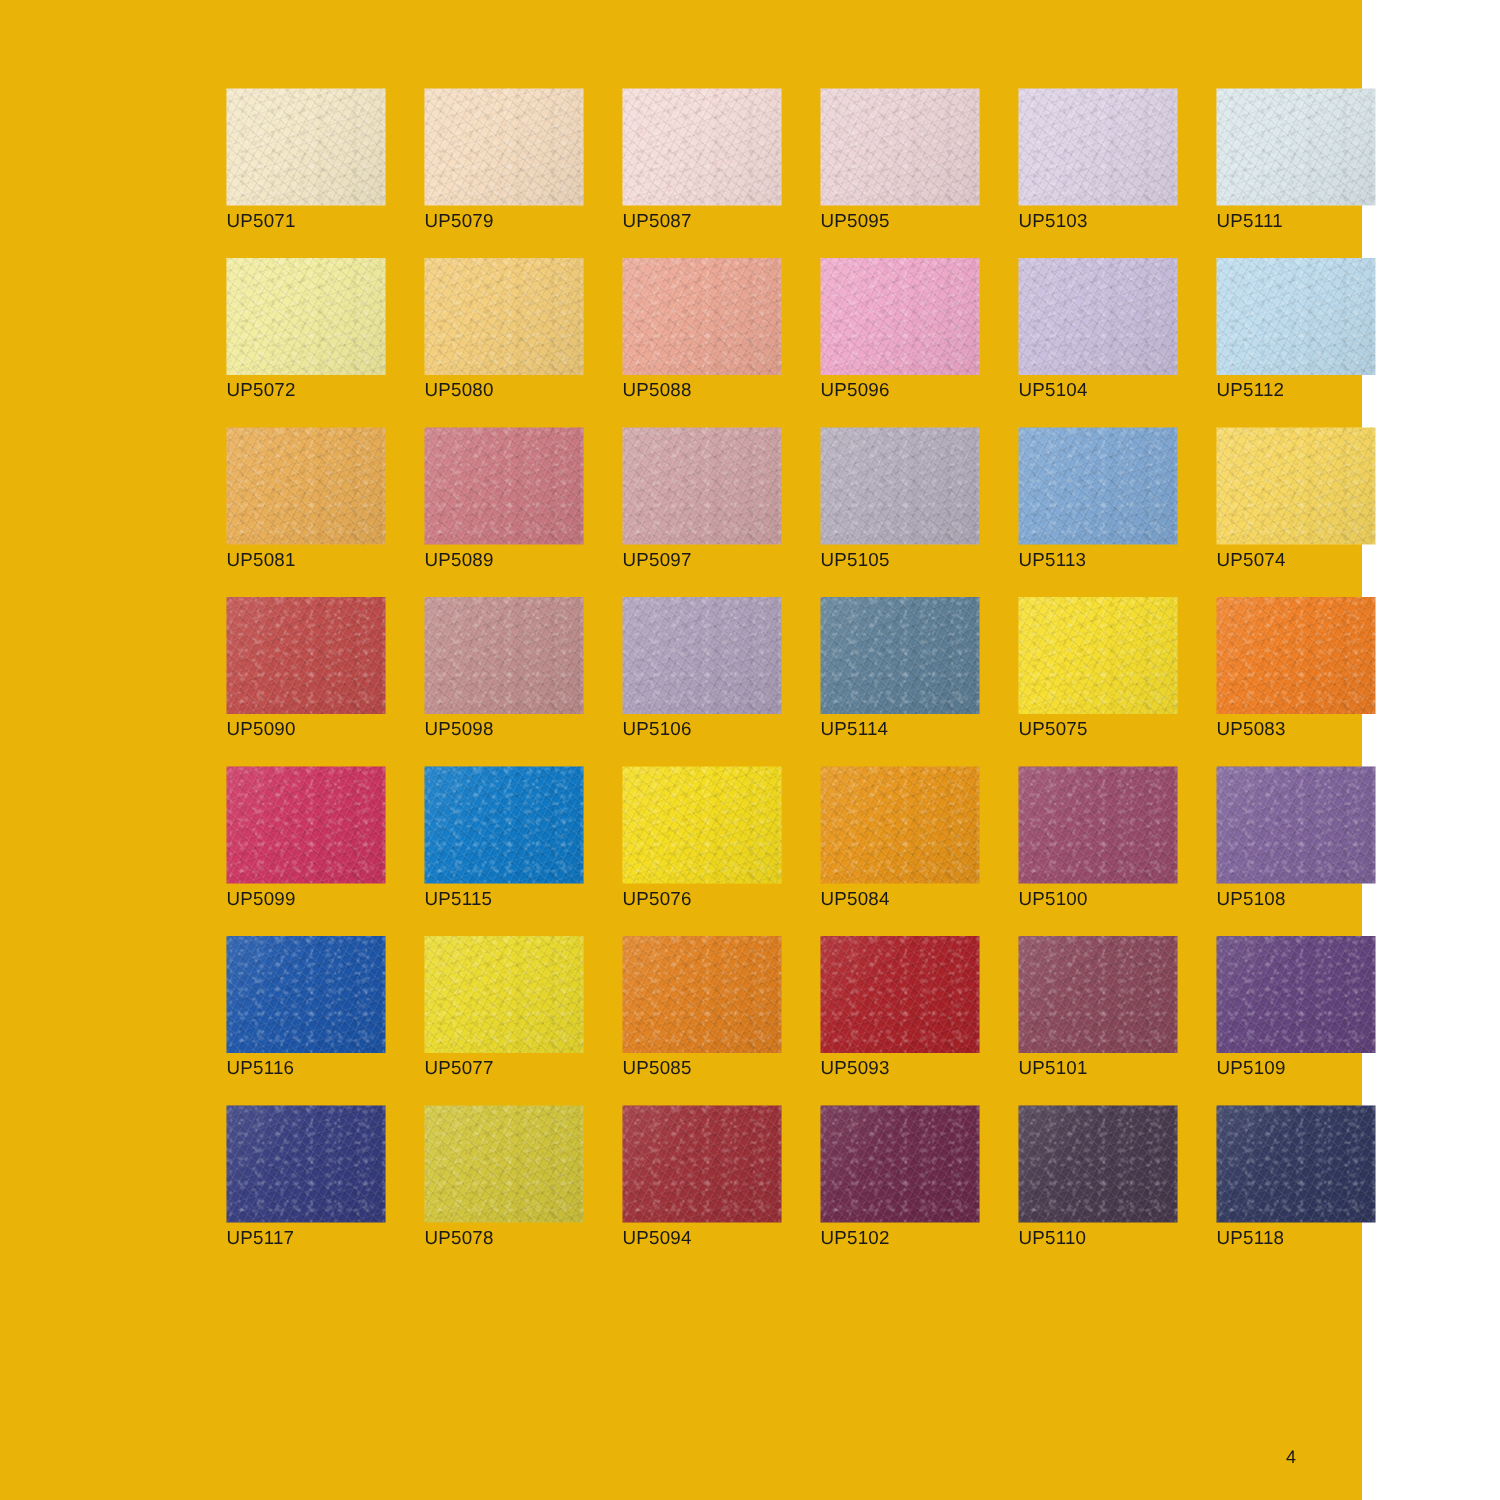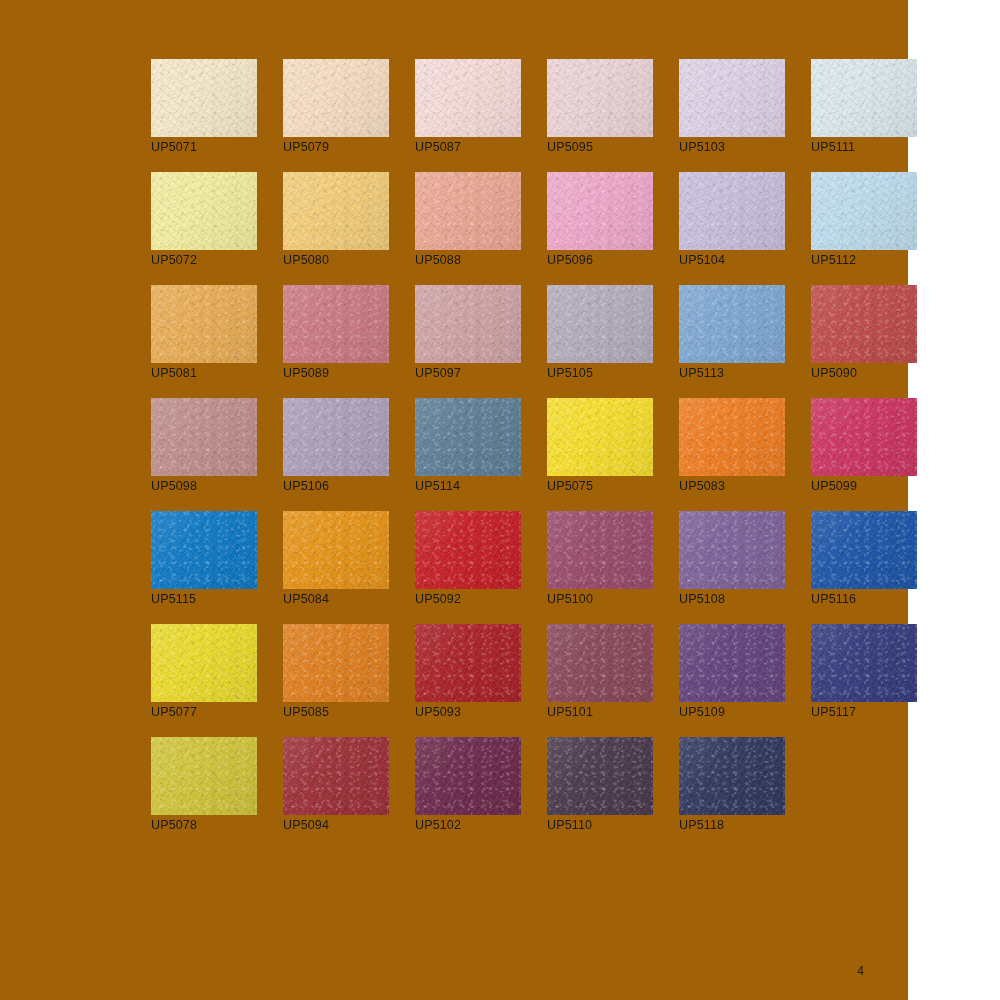--- a/index.html
+++ b/index.html
@@ -15,21 +15,21 @@
     overflow: hidden;
     position: relative;
   }
 
   #sheet {
     position: absolute;
     left: 0;
     top: 0;
     width: 908px;
     height: 1000px;
-    background: #a16207;
+    background: #eab308;
     text-align: center;
   }
 
   #swatch-grid {
     position: absolute;
     left: 151px;
     top: 59px;
     display: grid;
     grid-template-columns: repeat(6, 106px);
     grid-template-rows: repeat(8, 78px);
@@ -264,20 +264,28 @@
       </div>
       <div class="swatch-cell">
         <div class="swatch-chip" style="background-color: rgb(127, 168, 212);">
           <div class="grain"></div>
           <div class="grain2"></div>
           <div class="sheen"></div>
         </div>
         <div class="swatch-label">UP5113</div>
       </div>
       <div class="swatch-cell">
+        <div class="swatch-chip" style="background-color: rgb(247, 215, 94);">
+          <div class="grain"></div>
+          <div class="grain2"></div>
+          <div class="sheen"></div>
+        </div>
+        <div class="swatch-label">UP5074</div>
+      </div>
+      <div class="swatch-cell">
         <div class="swatch-chip" style="background-color: rgb(191, 76, 74);">
           <div class="grain"></div>
           <div class="grain2"></div>
           <div class="sheen"></div>
         </div>
         <div class="swatch-label">UP5090</div>
       </div>
       <div class="swatch-cell">
         <div class="swatch-chip" style="background-color: rgb(192, 143, 142);">
           <div class="grain"></div>
@@ -328,36 +336,36 @@
       </div>
       <div class="swatch-cell">
         <div class="swatch-chip" style="background-color: rgb(15, 121, 198);">
           <div class="grain"></div>
           <div class="grain2"></div>
           <div class="sheen"></div>
         </div>
         <div class="swatch-label">UP5115</div>
       </div>
       <div class="swatch-cell">
+        <div class="swatch-chip" style="background-color: rgb(245, 221, 27);">
+          <div class="grain"></div>
+          <div class="grain2"></div>
+          <div class="sheen"></div>
+        </div>
+        <div class="swatch-label">UP5076</div>
+      </div>
+      <div class="swatch-cell">
         <div class="swatch-chip" style="background-color: rgb(231, 148, 23);">
           <div class="grain"></div>
           <div class="grain2"></div>
           <div class="sheen"></div>
         </div>
         <div class="swatch-label">UP5084</div>
       </div>
       <div class="swatch-cell">
-        <div class="swatch-chip" style="background-color: rgb(199, 31, 38);">
-          <div class="grain"></div>
-          <div class="grain2"></div>
-          <div class="sheen"></div>
-        </div>
-        <div class="swatch-label">UP5092</div>
-      </div>
-      <div class="swatch-cell">
         <div class="swatch-chip" style="background-color: rgb(154, 76, 108);">
           <div class="grain"></div>
           <div class="grain2"></div>
           <div class="sheen"></div>
         </div>
         <div class="swatch-label">UP5100</div>
       </div>
       <div class="swatch-cell">
         <div class="swatch-chip" style="background-color: rgb(126, 99, 155);">
           <div class="grain"></div>

